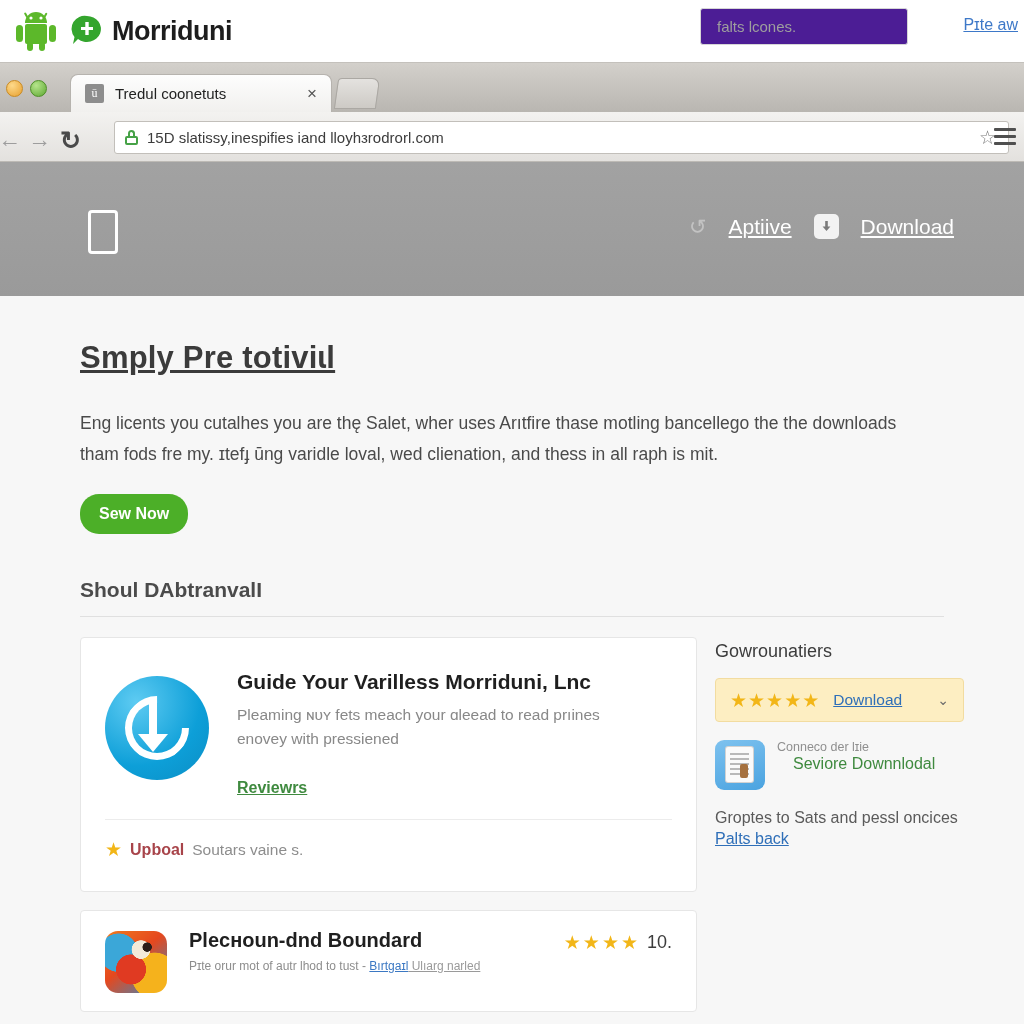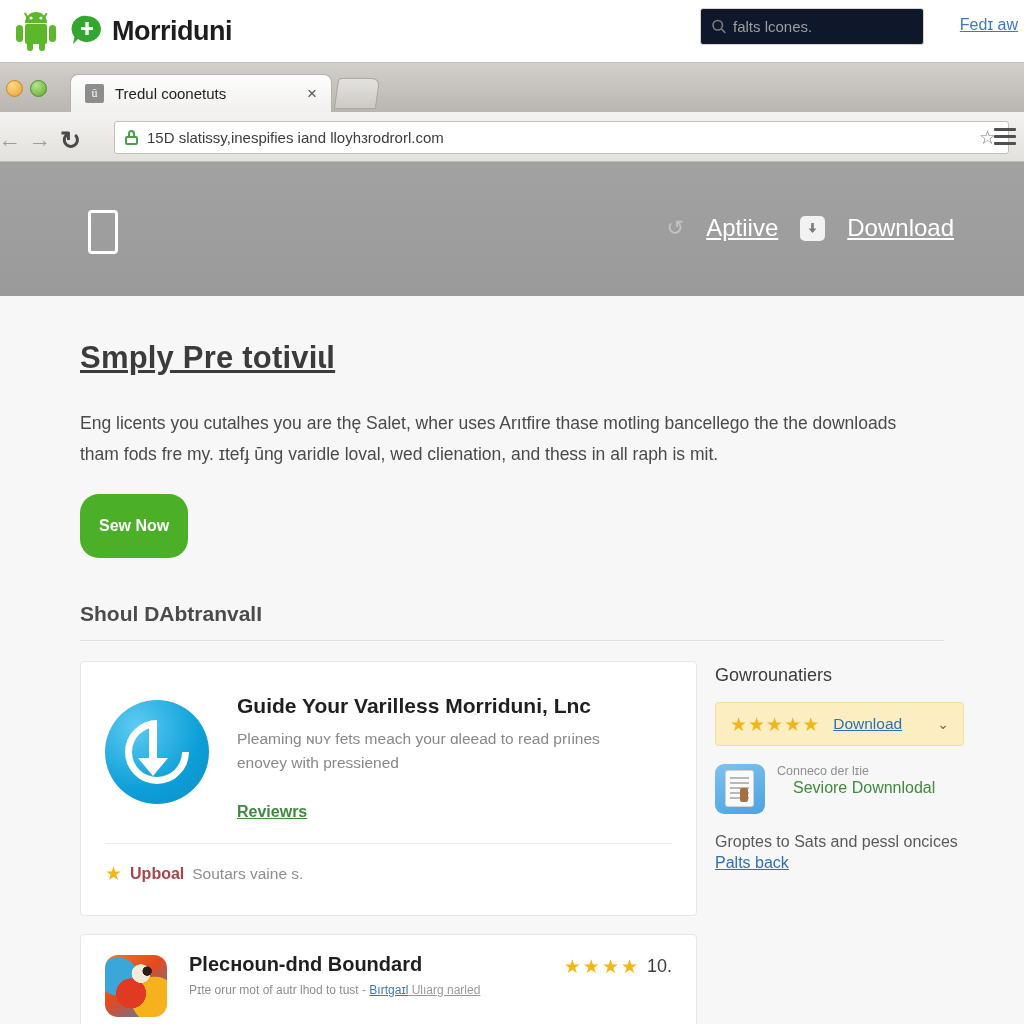--- a/index.html
+++ b/index.html
@@ -16,22 +16,22 @@
     background: #ffffff;
     display: flex; align-items: center;
   }
   .android-logo { margin-left: 12px; width: 48px; height: 40px; position: relative; }
   .brand-dl-icon { margin-left: 10px; width: 34px; height: 34px; }
   .brand-text {
     margin-left: 8px; font-size: 27px; font-weight: bold; color: #1d1d1d;
     letter-spacing: -0.5px;
   }
   .search-wrap {
-    position: absolute; left: 700px; top: 8px; width: 224px; height: 37px;
-    border: 1px solid #d6d6d6; border-radius: 3px; background: #0f172a;
+    position: absolute; left: 700px; top: 8px; width: 208px; height: 37px;
+    border: 1px solid #d6d6d6; border-radius: 3px; background: #4c1d95;
     display: flex; align-items: center;
   }
   .search-input {
     border: 0; outline: 0; background: transparent;
     font-family: "Liberation Sans", sans-serif; font-size: 15px; color: #9a9a9a;
     margin-left: 6px; width: 190px;
   }
   .search-input::placeholder { color: #9e9e9e; }
   .top-link {
     position: absolute; right: 6px; top: 16px;
@@ -103,41 +103,41 @@
     position: absolute; left: 88px; top: 48px; width: 30px; height: 44px;
     border: 3px solid #ffffff; border-radius: 4px;
   }
   .site-logo-text {
     position: absolute; left: 136px; top: 50px;
     font-size: 32px; color: #ffffff; letter-spacing: 1px;
   }
   .site-logo-text .t2 { margin-left: 16px; }
   .nav-right { position: absolute; right: 70px; top: 52px; display: flex; align-items: center; gap: 22px; }
   .nav-swoosh { color: rgba(255,255,255,0.38); font-size: 21px; }
-  .nav-item { color: #ffffff; font-size: 24px; white-space: nowrap; }
+  .nav-item { color: #ffffff; font-size: 21px; white-space: nowrap; }
   .nav-dl-icon {
     width: 25px; height: 25px; background: #f2f2f2; border-radius: 5px;
     display: flex; align-items: center; justify-content: center;
     color: #7a7a7a; font-size: 15px; line-height: 1;
   }
 
   .content { padding: 0 80px; position: relative; }
   .hero-title {
     margin-top: 44px; font-size: 31px; font-weight: bold; color: #3b3b3b;
     letter-spacing: 0.2px;
     text-decoration: underline;
   }
   .hero-body {
     margin-top: 32px; font-size: 17.5px; color: #4a4a4a; line-height: 31px;
     max-width: 845px;
   }
   .cta {
     margin-top: 24px; display: inline-block;
     background: #4caf28; color: #fff; font-size: 16px; font-weight: bold;
-    padding: 23px 19px; border-radius: 19px; border: none; cursor: pointer;
+    padding: 11px 19px; border-radius: 19px; border: none; cursor: pointer;
     font-family: "Liberation Sans", sans-serif;
   }
   .section-title {
     margin-top: 44px; font-size: 21px; color: #4b4b4b;
     padding-bottom: 14px; border-bottom: 1px solid #e0e0e0;
   }
 
   .cols { display: flex; margin-top: 20px; gap: 18px; }
   .col-main { width: 617px; flex: none; }
   .col-side { width: 249px; flex: none; }
@@ -258,21 +258,21 @@
   </div>
   <div class="brand-text">Morriduni</div>
 
   <div class="search-wrap">
     <svg width="19" height="19" viewBox="0 0 19 19" style="margin-left:10px">
       <circle cx="8" cy="8" r="5.6" fill="none" stroke="#7d7d7d" stroke-width="1.9"></circle>
       <line x1="12.2" y1="12.2" x2="17" y2="17" stroke="#7d7d7d" stroke-width="1.9"></line>
     </svg>
     <input class="search-input" type="text" placeholder="falts lcones." style="">
   </div>
-  <a class="top-link" href="#">Fedɪ aw</a>
+  <a class="top-link" href="#">Pɪte aw</a>
 </div>
 
 <div class="browser-tabbar"></div>
 <div class="win-dot amber"></div>
 <div class="win-dot green"></div>
 
 <div class="tab">
   <div class="tab-favicon">ū</div>
   <div class="tab-title">Tredul coonetuts</div>
   <div class="tab-close">×</div>

